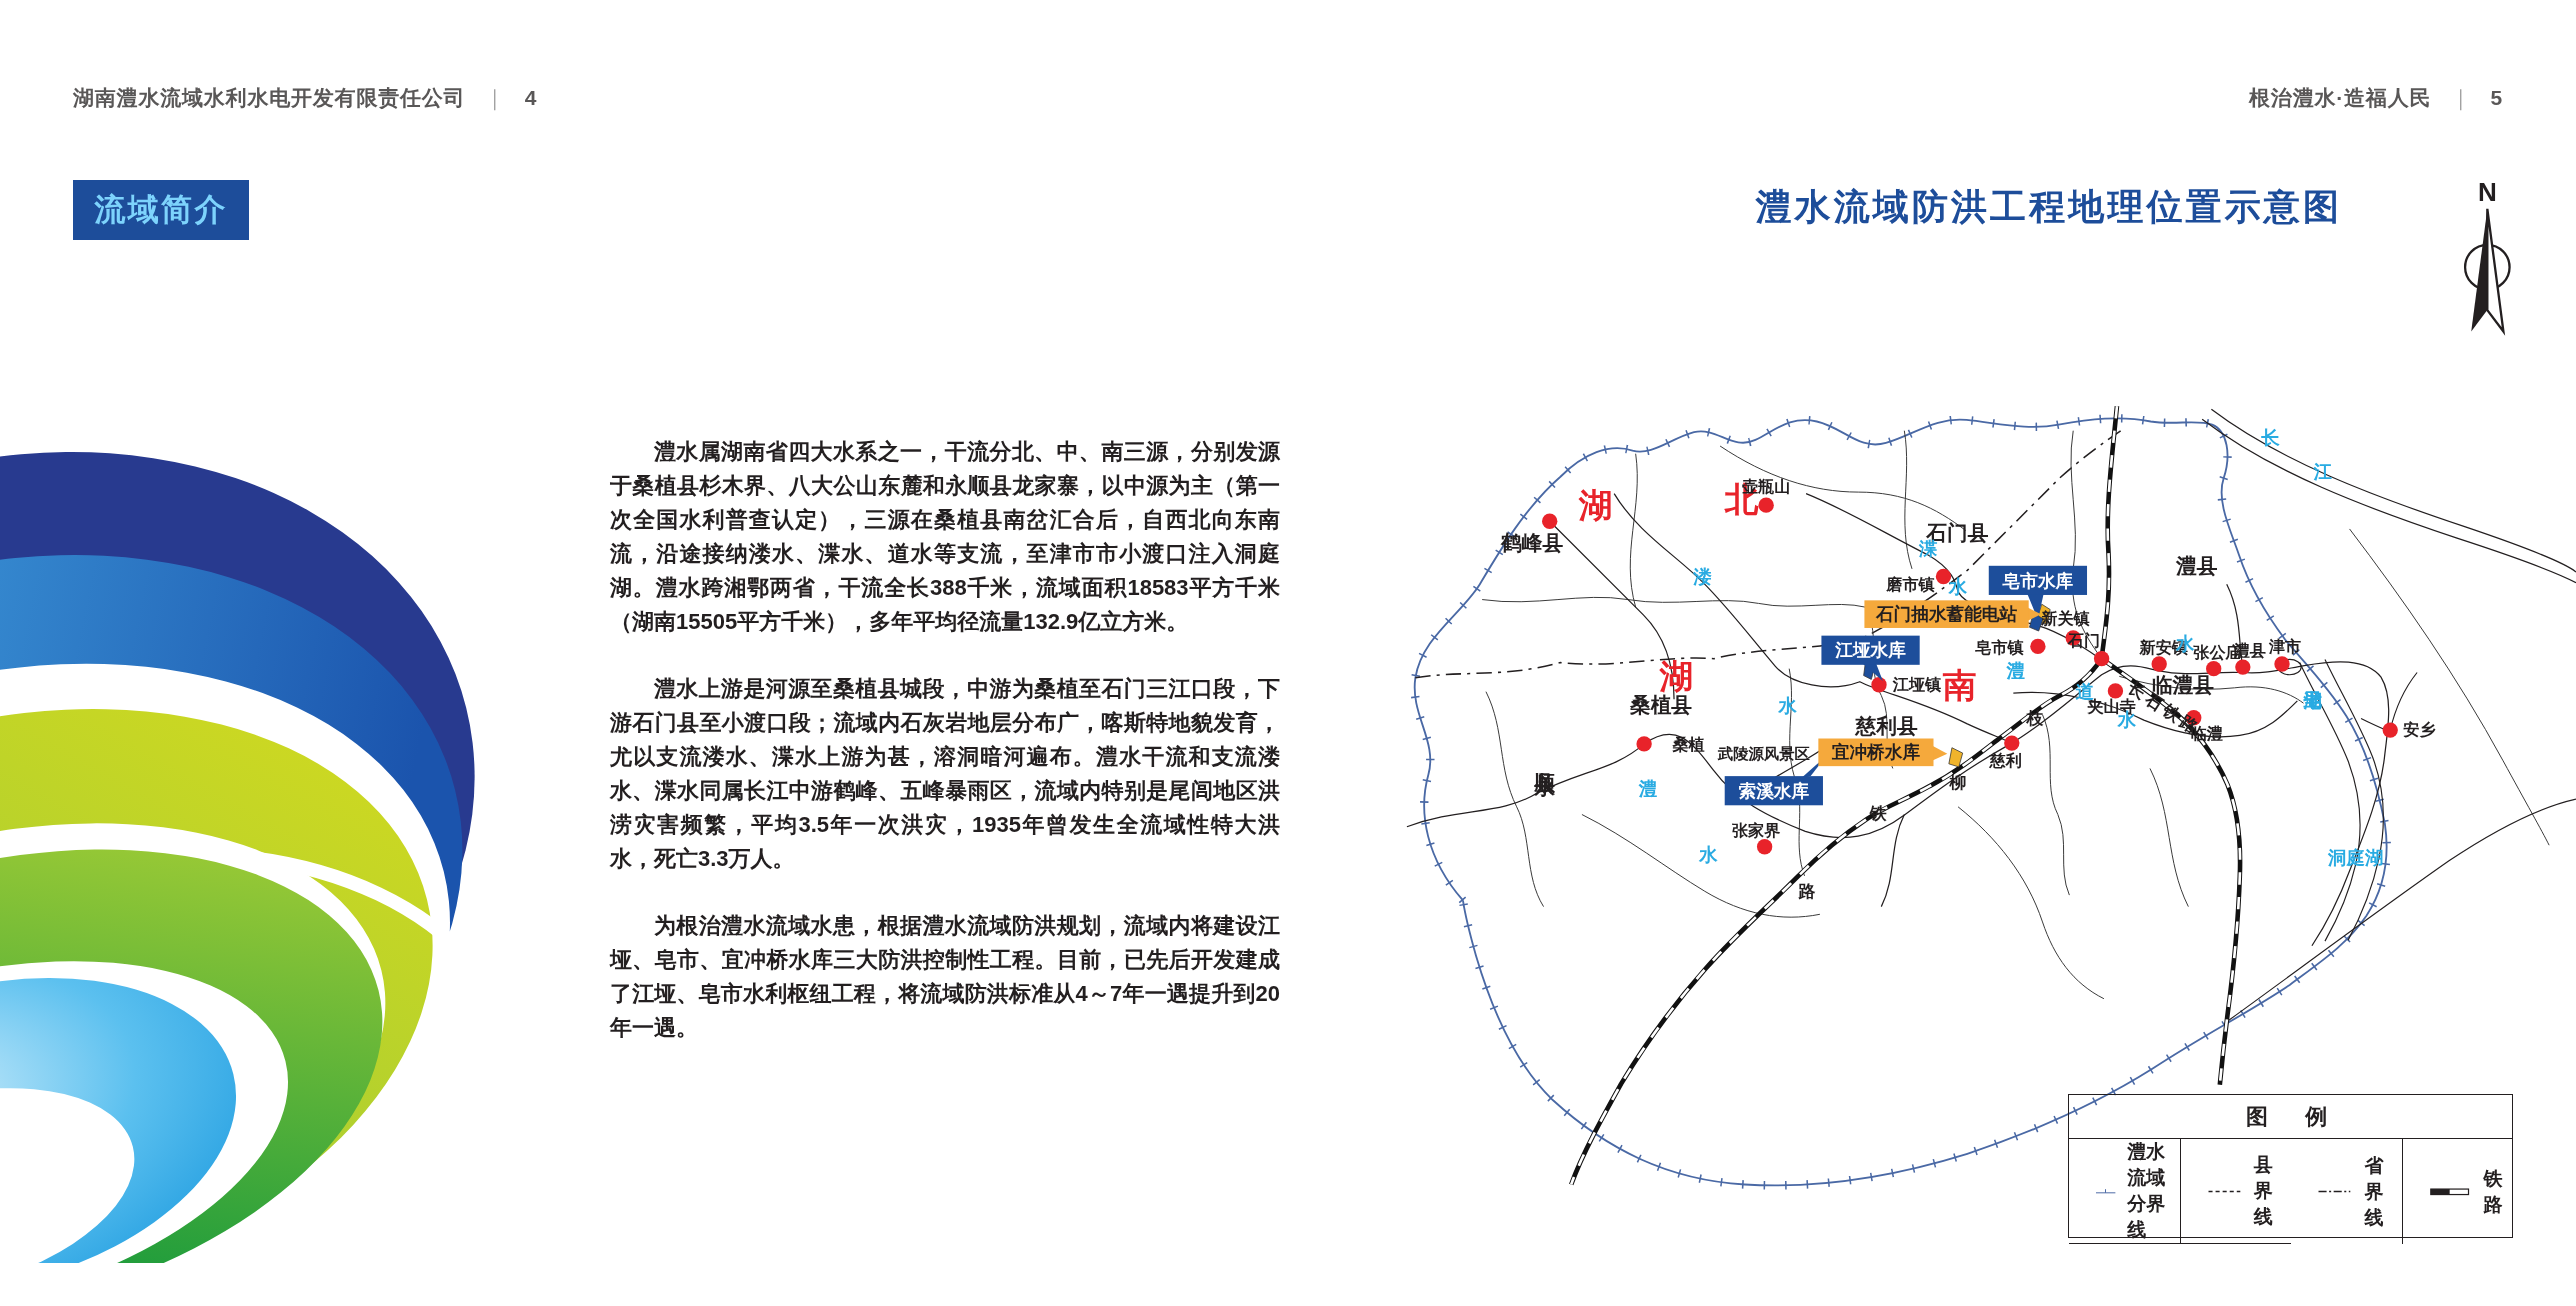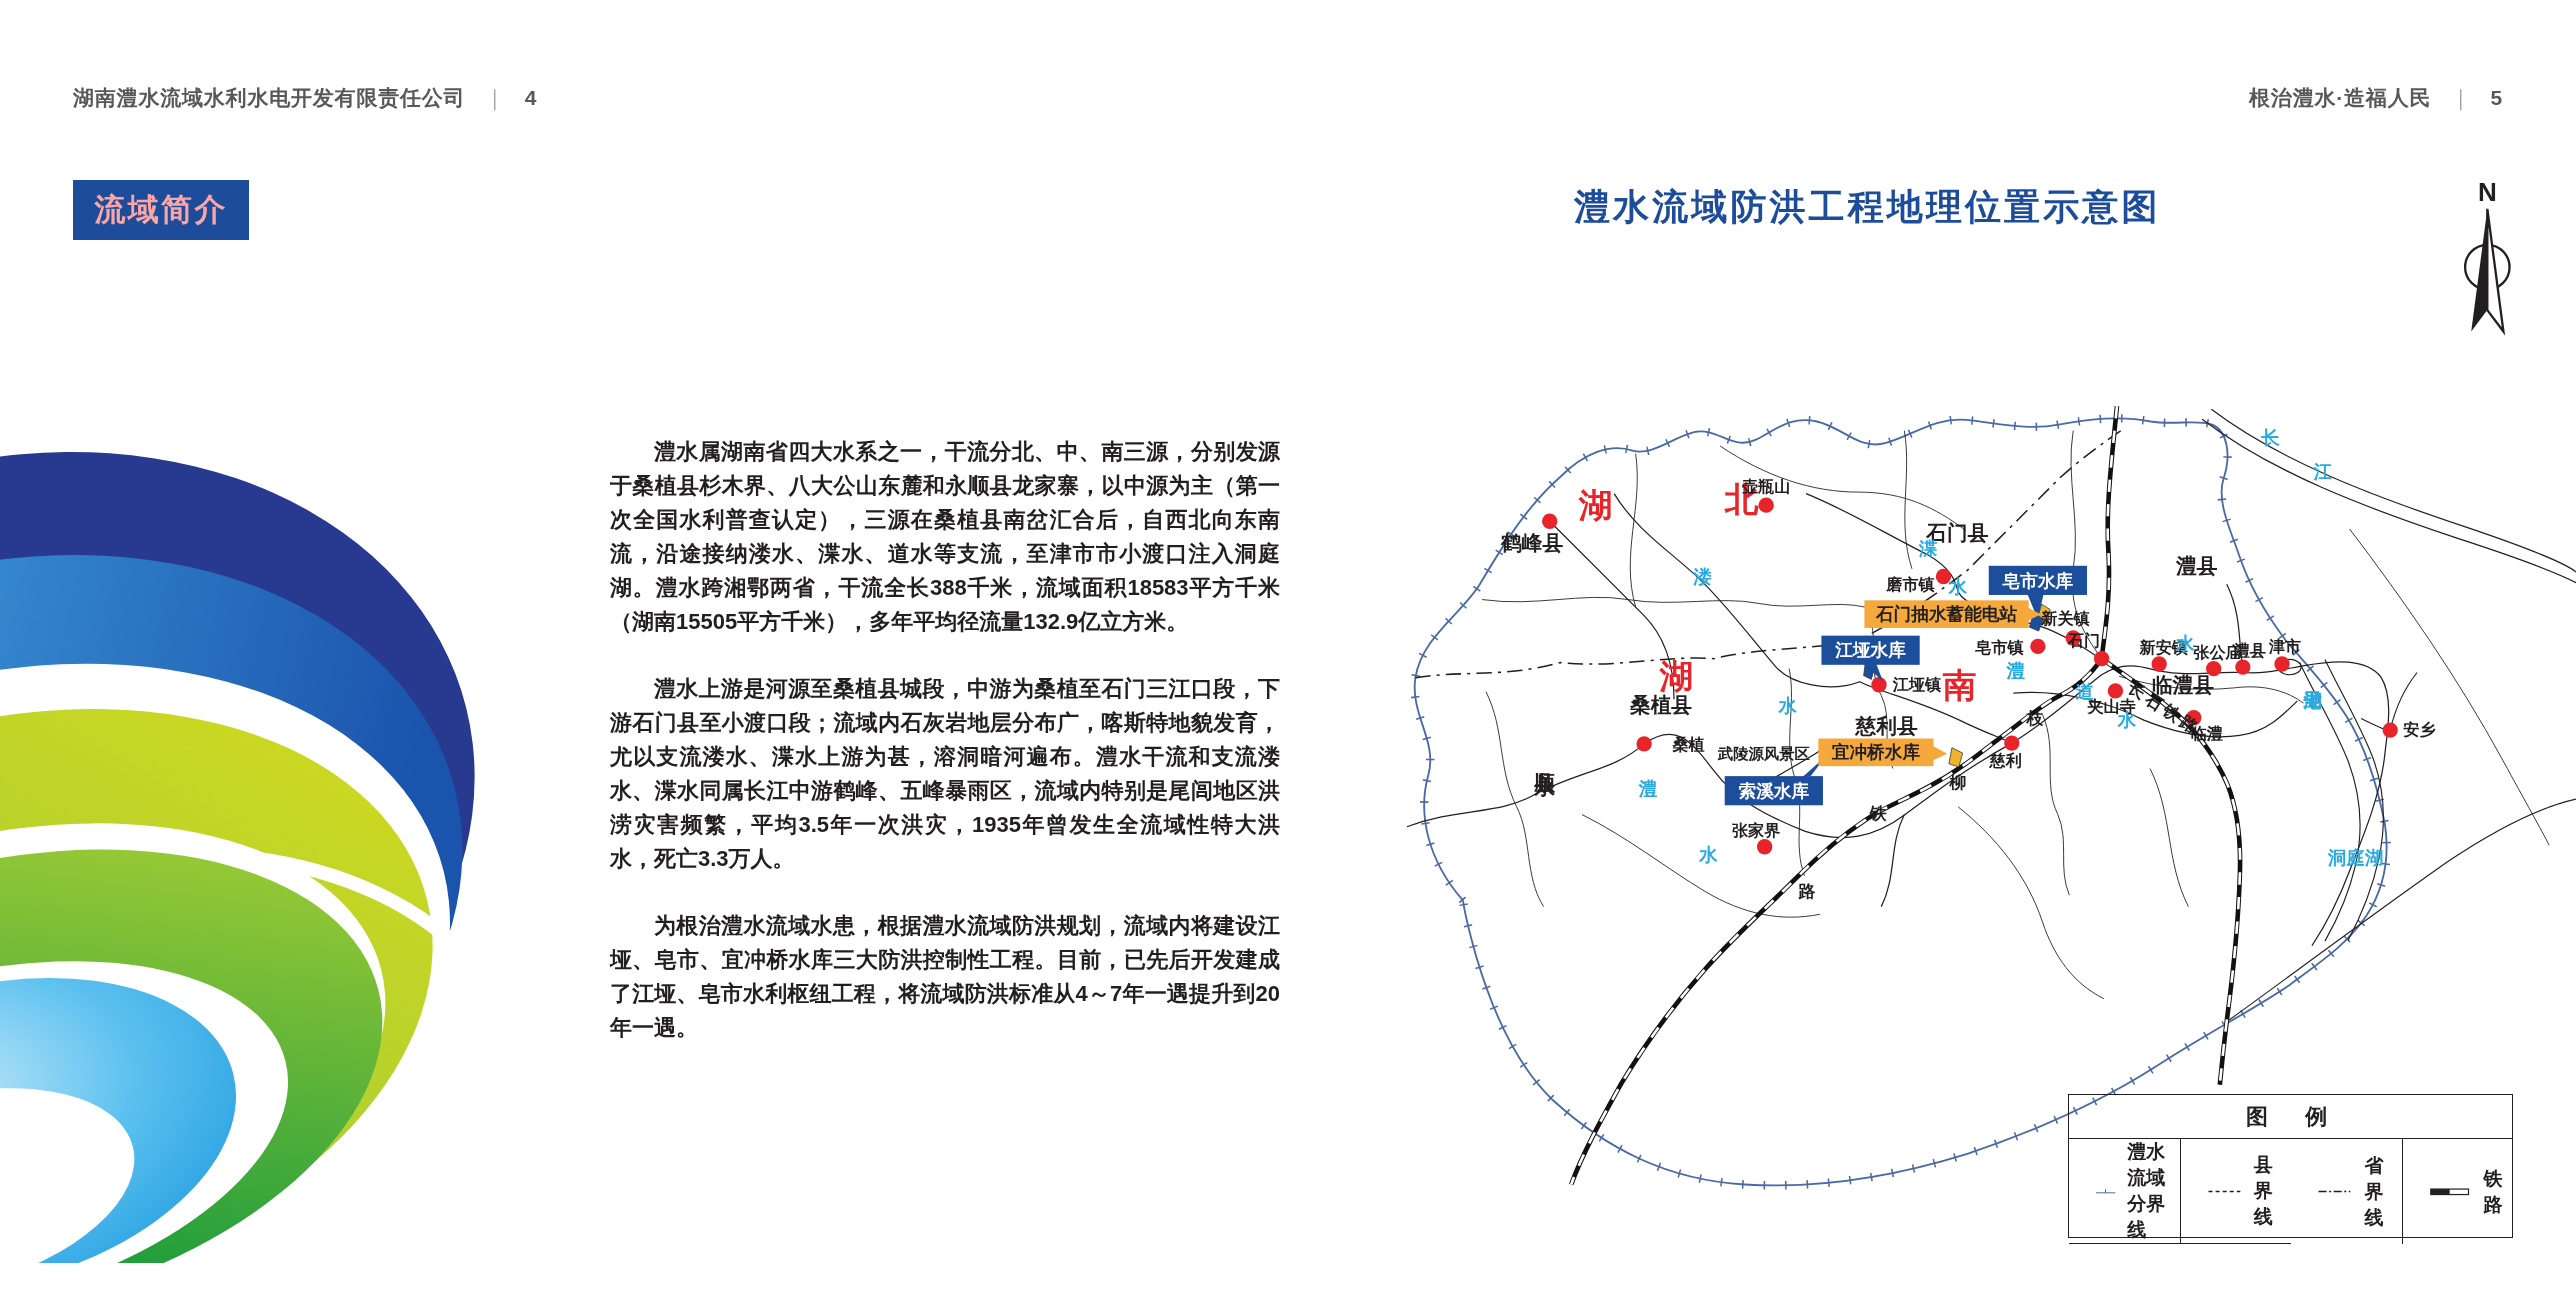--- a/index.html
+++ b/index.html
@@ -5,28 +5,28 @@
   html,body{margin:0;padding:0;background:#e8e8e8;}
   #page{position:relative;width:2576px;height:1306px;background:#ffffff;overflow:hidden;
         font-family:"Liberation Sans","DejaVu Sans",sans-serif;color:#231f20;}
   
   .hdr{position:absolute;top:68px;font-size:21px;font-weight:bold;color:#595757;letter-spacing:0.8px;margin-top:16px;}
   .hdr .sep{font-weight:normal;color:#9a9a9a;margin:0 12.3px;}
   .hdr .pgnum{font-weight:bold;color:#595757;}
   #hdr-left{left:73px;}
   #hdr-right{right:73px;text-align:left;}
   
-  #section-title{position:absolute;left:73px;top:180px;background:#1d4d9a;color:#fca5a5;
+  #section-title{position:absolute;left:73px;top:180px;background:#1d4d9a;color:#7dd3fc;
     font-size:31px;font-weight:bold;padding:9.2px 21.5px;letter-spacing:2.3px;}
   
   #body-text{position:absolute;left:610px;top:435px;width:670px;}
   #body-text p{font-size:22px;line-height:34px;font-weight:600;text-align:justify;
     text-indent:2em;margin:0 0 33px 0;color:#231f20;}
   
-  #map-title{position:absolute;left:1574px;top:183px;width:768px;text-align:left;
+  #map-title{position:absolute;left:1574px;top:183px;width:768px;text-align:right;
     font-size:36px;font-weight:bold;color:#1d4d9a;letter-spacing:3.1px;}
   
   .t-prov{font-size:44px;font-weight:bold;fill:#e8232a;}
   .t-county{font-size:27px;font-weight:bold;fill:#231f20;}
   .t-town{font-size:21px;font-weight:bold;fill:#231f20;}
   .t-water{font-size:24px;font-weight:bold;fill:#29abe2;}
   .t-lake{font-size:24px;font-weight:bold;fill:#29abe2;}
   .t-rail{font-size:22px;font-weight:bold;fill:#231f20;}
   .t-scenic{font-size:20px;font-weight:bold;fill:#231f20;}
   .cb-blue{fill:#1d4e9b;}

